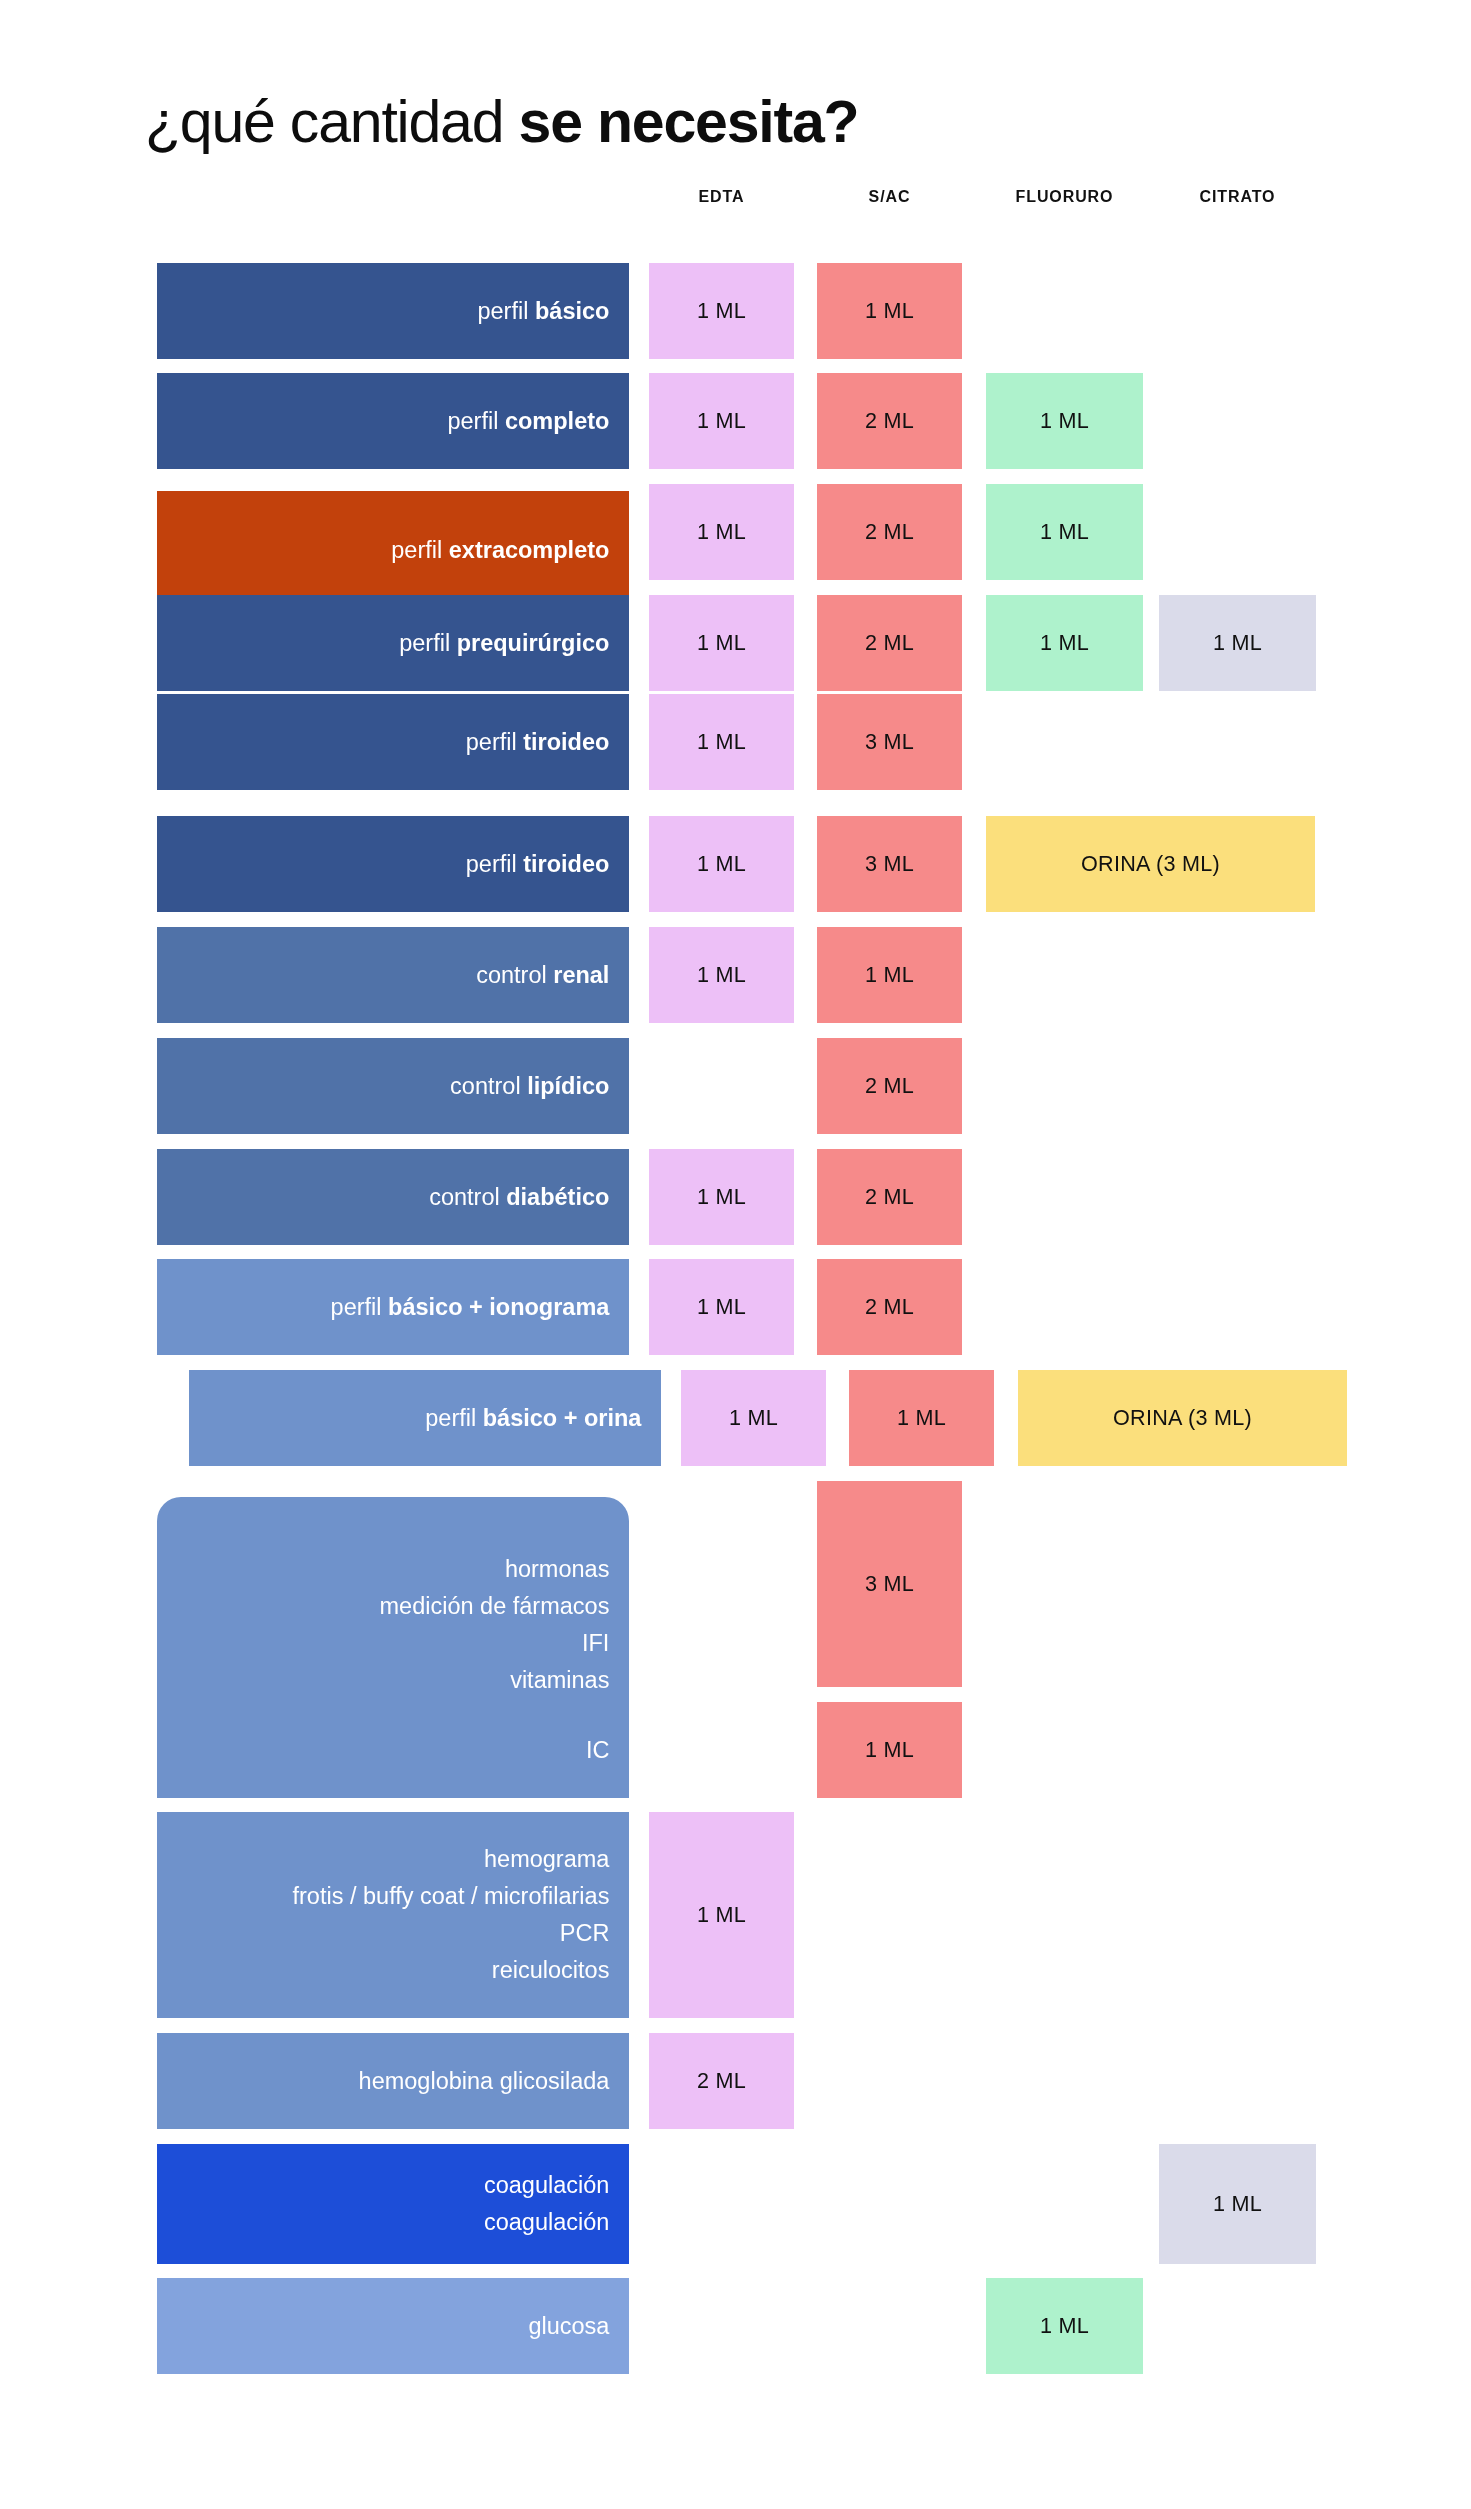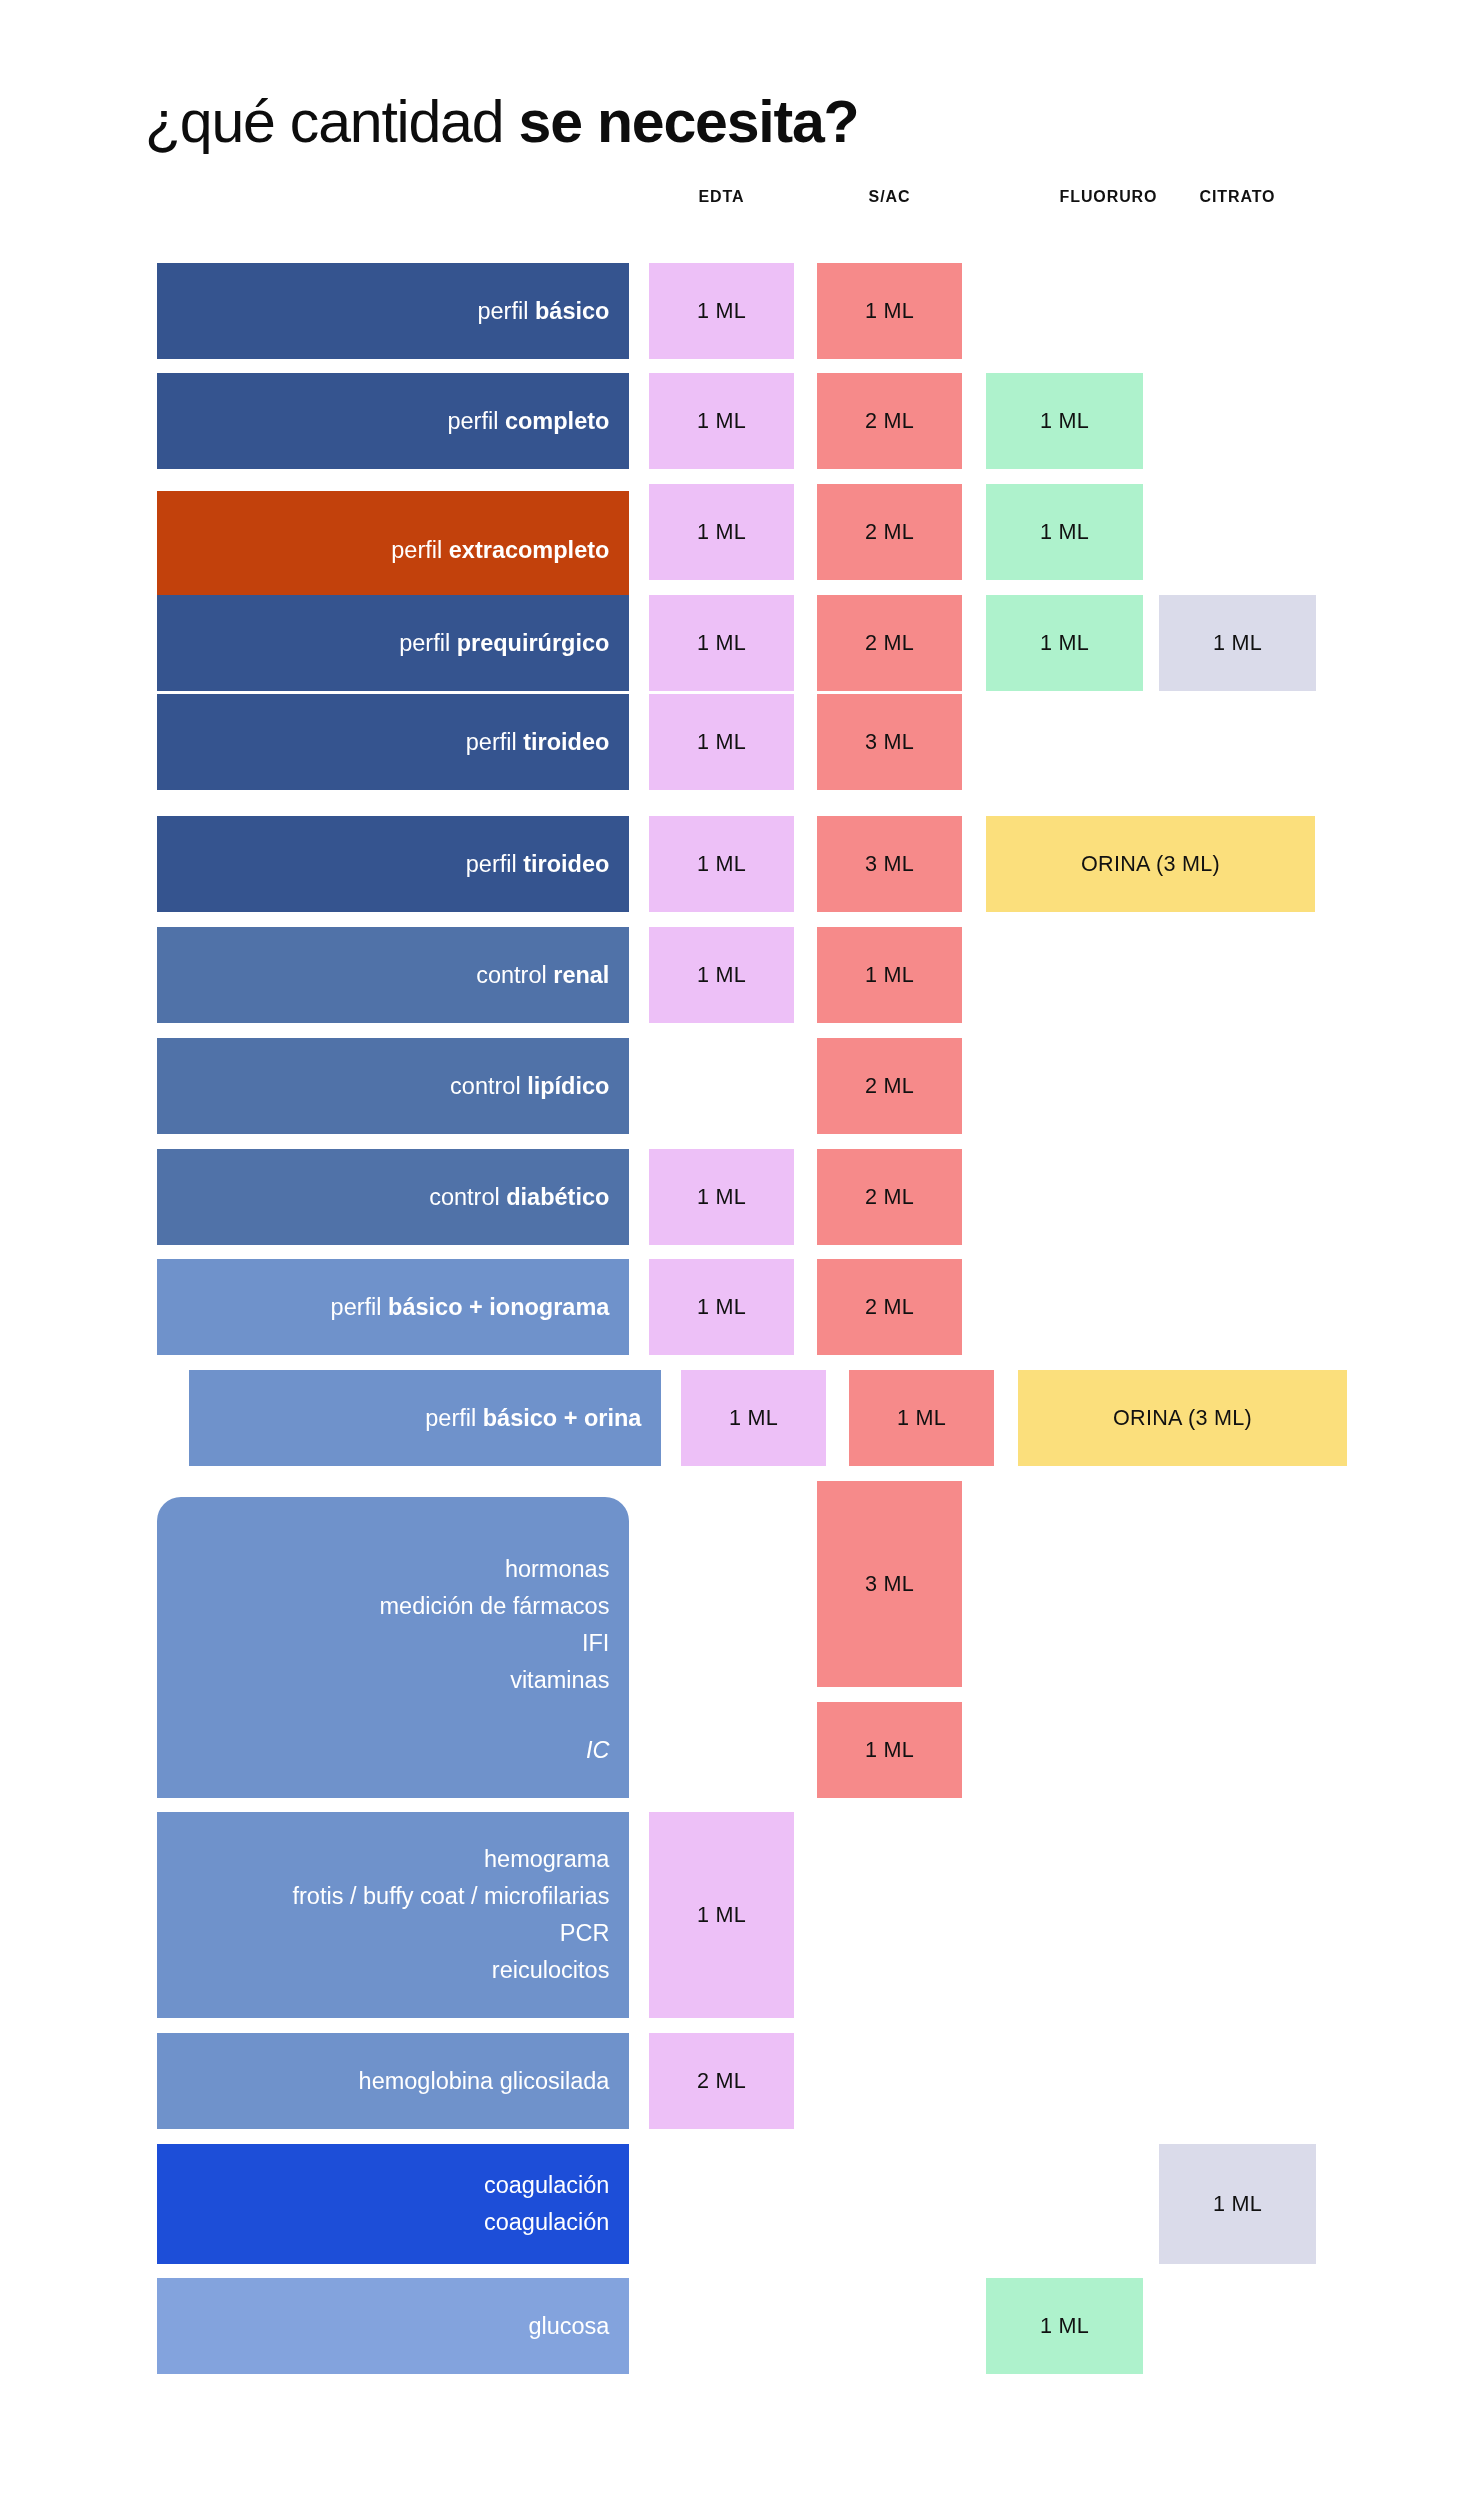--- a/index.html
+++ b/index.html
@@ -107,21 +107,21 @@
 
 <div class="page">
 
   <h1 class="title">
     <span class="light">¿qué cantidad </span><span class="bold">se necesita?</span>
   </h1>
 
   <div class="colheads" id="colheads">
       <div class="colhead" style="left: 649px; width: 145px;">EDTA</div>
       <div class="colhead" style="left: 817px; width: 145px;">S/AC</div>
-      <div class="colhead" style="left: 1030px; width: 157px;">FLUORURO</div>
+      <div class="colhead" style="left: 986px; width: 157px;">FLUORURO</div>
       <div class="colhead" style="left: 1159px; width: 157px;">CITRATO</div>
     </div>
 
   <div class="rows" id="rows">
       <div class="row" style="top: 263px; height: 96px;">
         <div class="label-cell" style="top: 0px; height: 96px; background: rgb(53, 84, 143);">
           <div class="ln"><span class="n">perfil </span><span class="b">básico</span></div>
         </div>
         <div class="val-cell" style="left: 649px; width: 145px; top: 0px; height: 96px; background: rgb(237, 192, 247);">1 ML</div>
         <div class="val-cell" style="left: 817px; width: 145px; top: 0px; height: 96px; background: rgb(246, 138, 138);">1 ML</div>
@@ -204,21 +204,21 @@
       <div class="row" style="top: 1481px; height: 206px;">
         <div class="label-cell" style="top: 16px; height: 256px; background: rgb(111, 146, 203); border-radius: 24px;">
           <div class="ln"><span class="n">hormonas</span></div>
           <div class="ln"><span class="n">medición de fármacos</span></div>
           <div class="ln"><span class="n">IFI</span></div>
           <div class="ln"><span class="n">vitaminas</span></div>
         </div>
         <div class="val-cell" style="left: 817px; width: 145px; top: 0px; height: 206px; background: rgb(246, 138, 138);">3 ML</div>
       </div>
       <div class="row" style="top: 1702px; height: 96px;">
-        <div class="label-cell" style="top: 0px; height: 96px; background: rgb(111, 146, 203); font-style: italic;">
+        <div class="label-cell" style="top: 0px; height: 96px; background: rgb(111, 146, 203);">
           <div class="ln"><span class="n">IC</span></div>
         </div>
         <div class="val-cell" style="left: 817px; width: 145px; top: 0px; height: 96px; background: rgb(246, 138, 138);">1 ML</div>
       </div>
       <div class="row" style="top: 1812px; height: 206px;">
         <div class="label-cell" style="top: 0px; height: 206px; background: rgb(111, 146, 203);">
           <div class="ln"><span class="n">hemograma</span></div>
           <div class="ln"><span class="n">frotis / buffy coat / microfilarias</span></div>
           <div class="ln"><span class="n">PCR</span></div>
           <div class="ln"><span class="n">reiculocitos</span></div>

